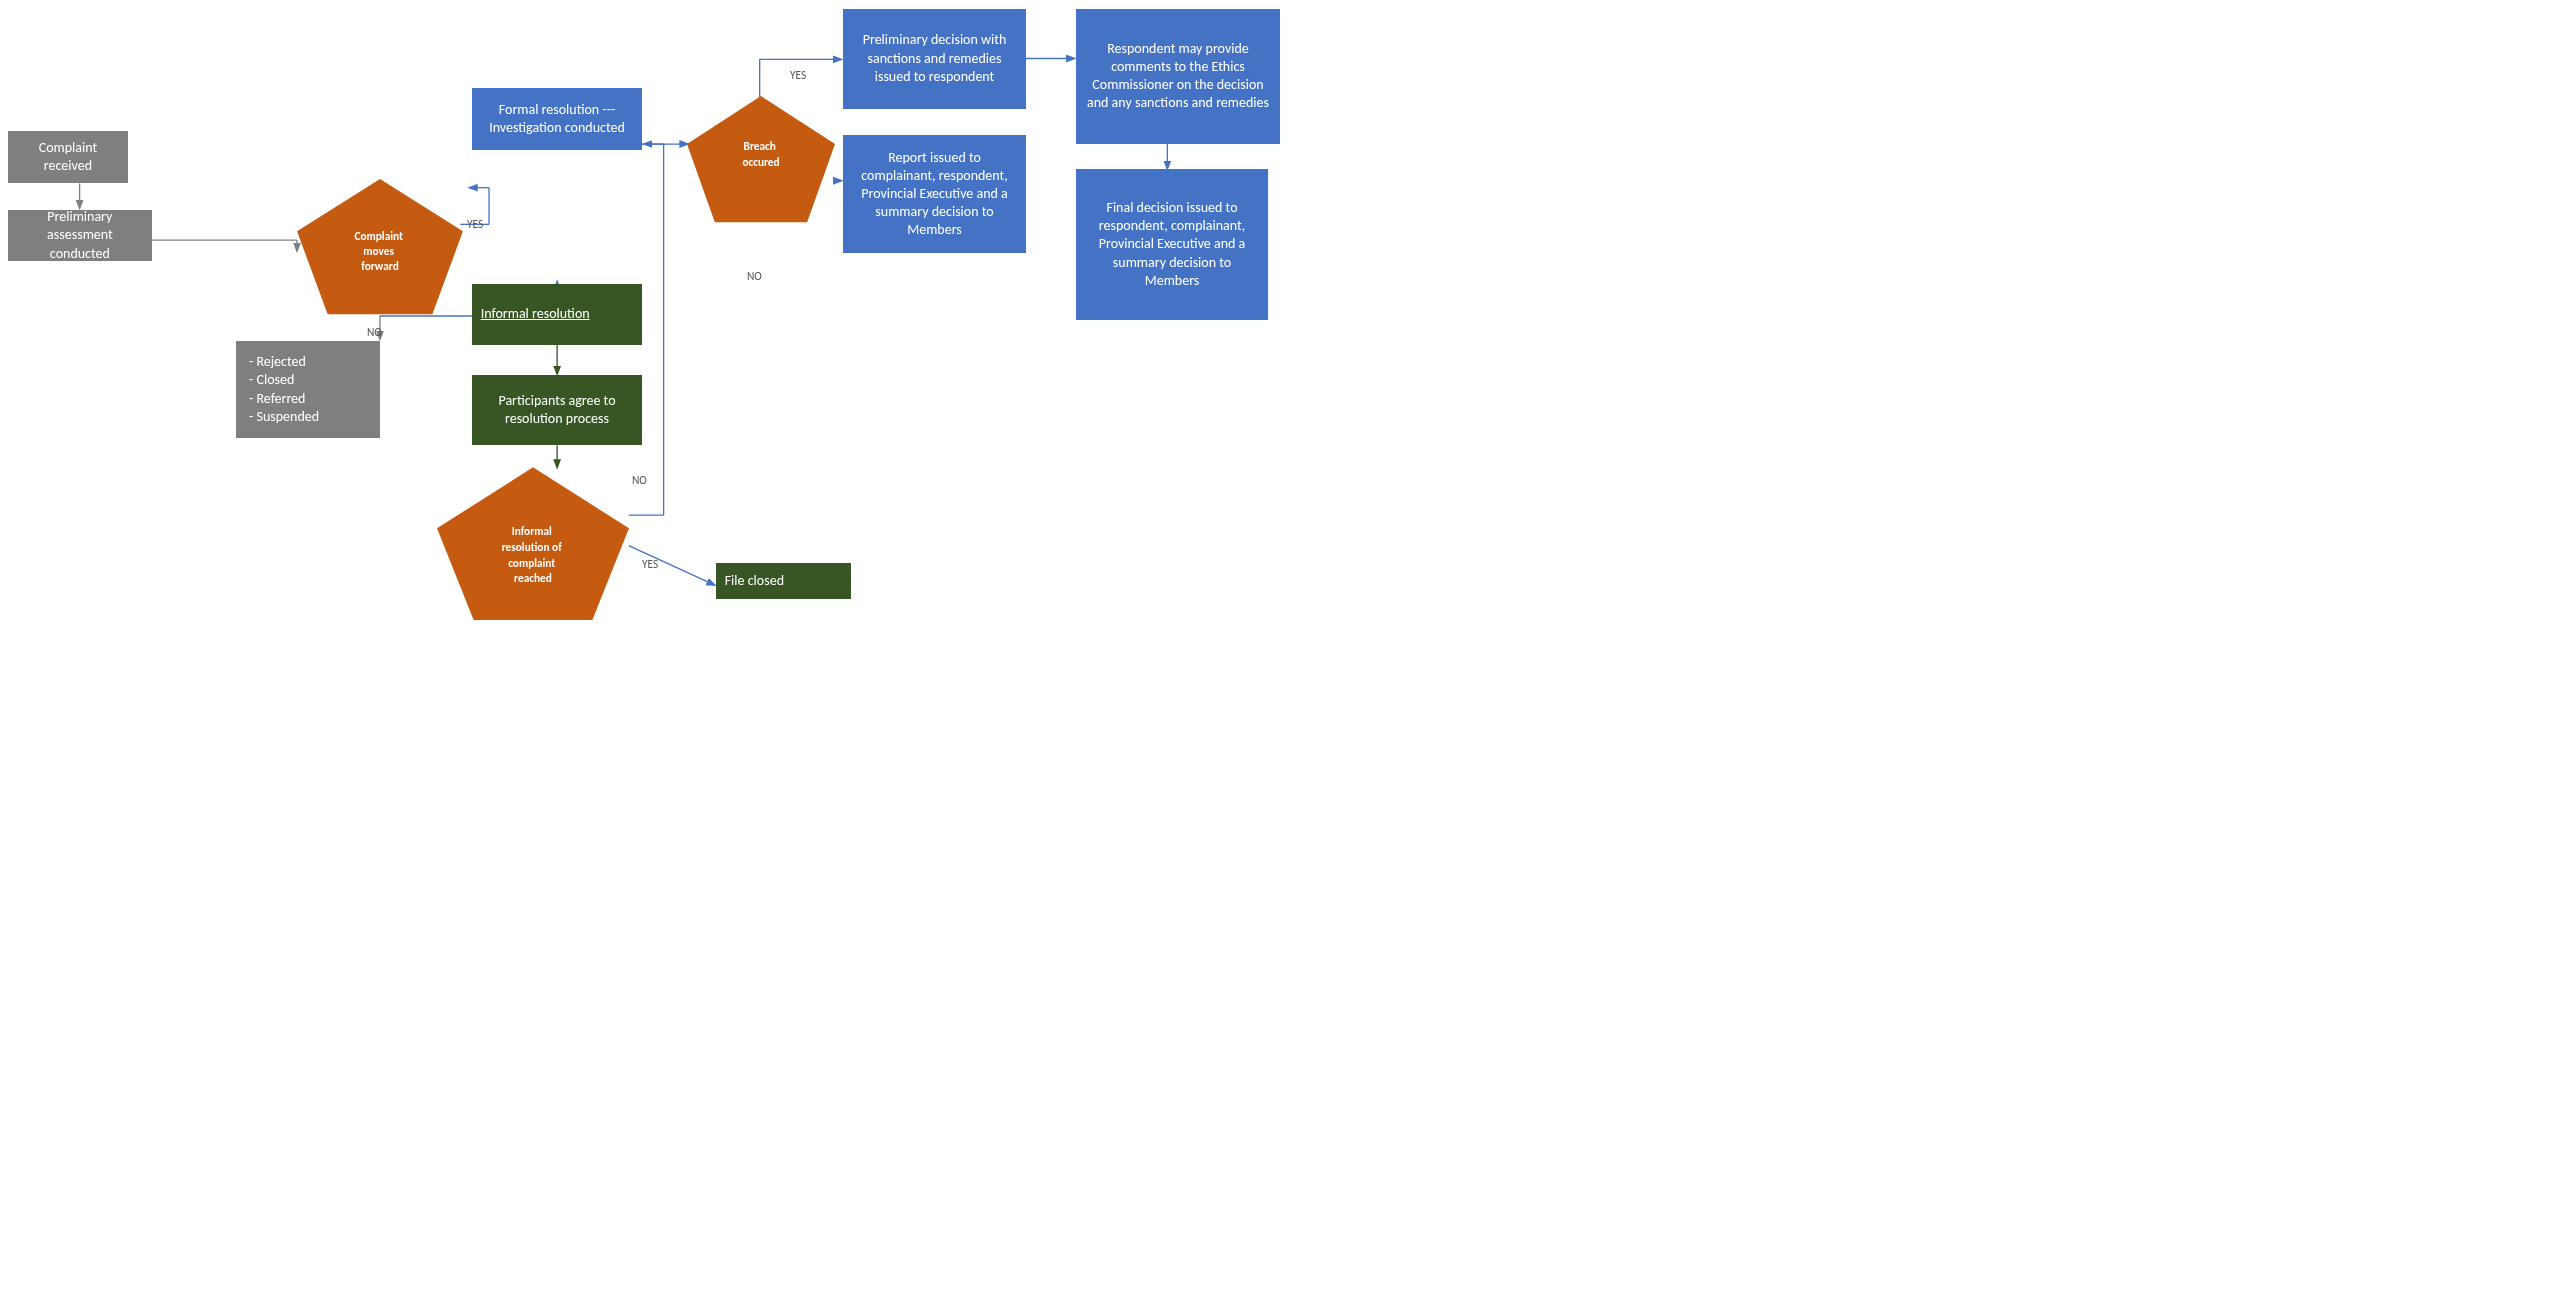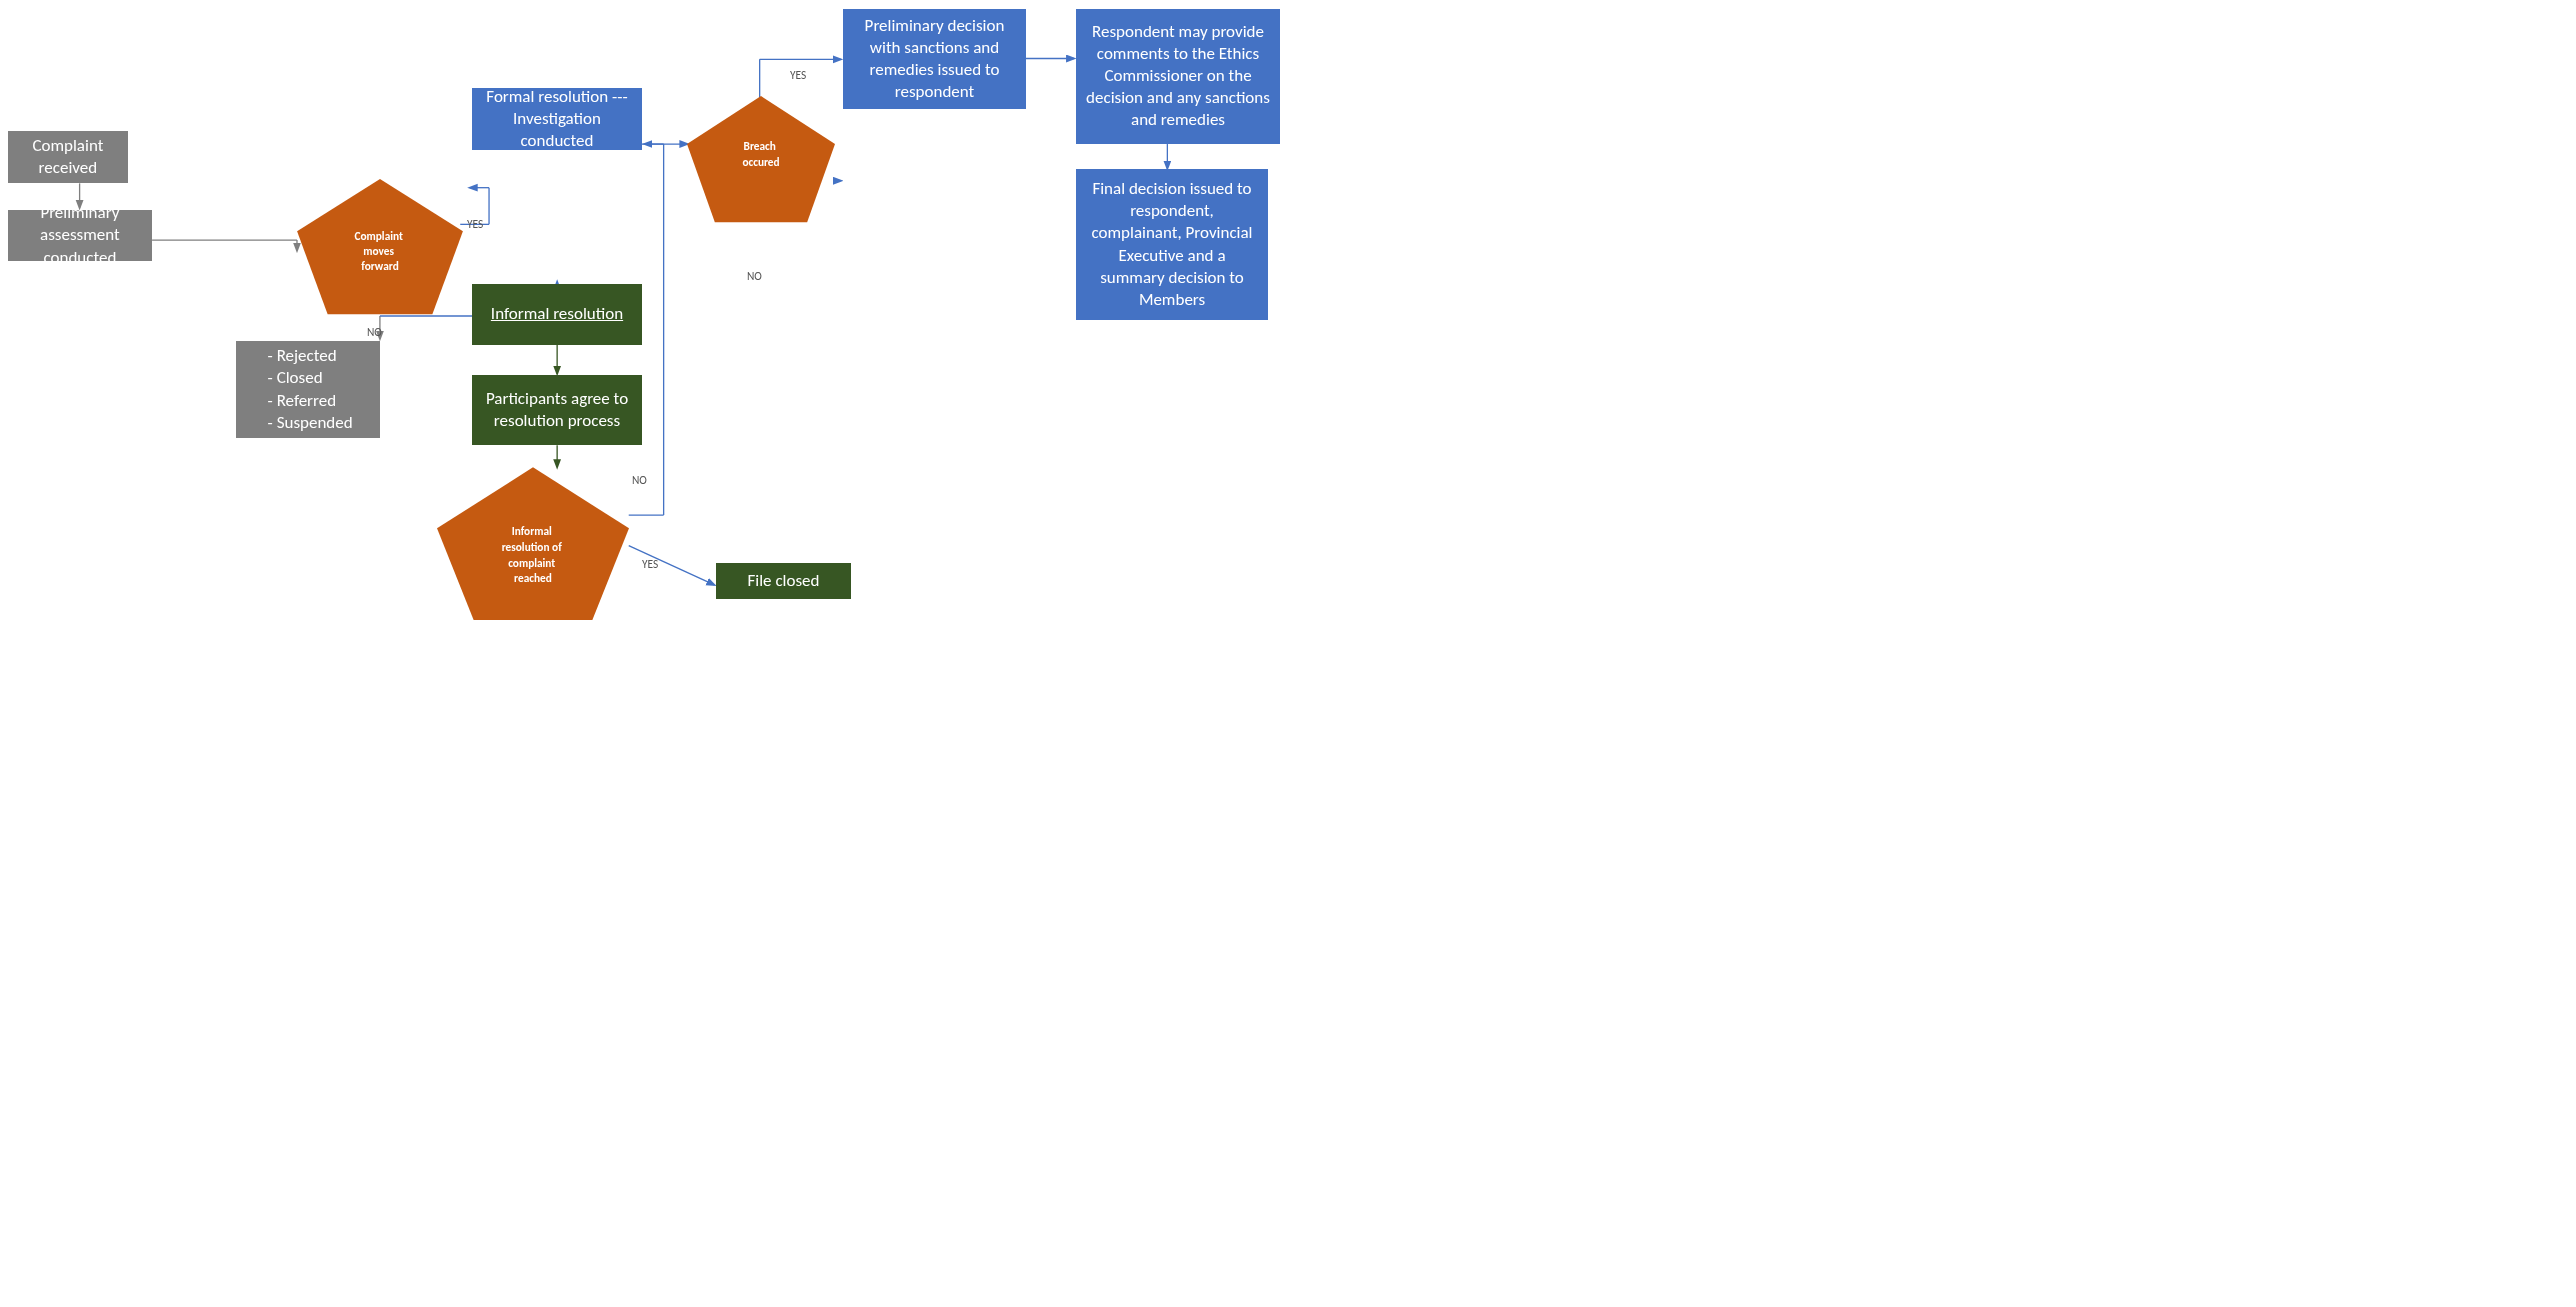--- a/index.html
+++ b/index.html
@@ -15,25 +15,24 @@
     .flowchart {
       position: relative;
       width: 1288px;
       height: 653px;
     }
     
     .box {
       position: absolute;
       display: flex;
       align-items: center;
-      justify-content: center;
       text-align: center;
       padding: 7px 8.7px;
       line-height: 1.3;
-      font-size: 17px;
+      font-size: 14px;
     }
     .box-gray {
       background: #7f7f7f;
       color: #fff;
     }
     .box-blue {
       background: #4472c4;
       color: #fff;
     }
     .box-green {
@@ -141,20 +140,23 @@
   </div>
 
   <div class="box box-blue" style="left:843px; top:8.7px; width:183px; height:100px;">
     <span>Preliminary decision with sanctions and remedies issued to respondent</span>
   </div>
 
   <div class="box box-blue" style="left:1076px; top:8.7px; width:204px; height:135px;">
     <span>Respondent may provide comments to the Ethics Commissioner on the decision and any sanctions and remedies</span>
   </div>
 
+  <div class="box box-blue" style="left:843px; top:135px; width:183px; height:118px;">
+    <span>Report issued to complainant, respondent, Provincial Executive and a summary decision to Members</span>
+  </div>
 
   <div class="box box-blue" style="left:1076px; top:169px; width:192px; height:151px;">
     <span>Final decision issued to respondent, complainant, Provincial Executive and a summary decision to Members</span>
   </div>
 
   <div class="box box-green" style="left:716px; top:563px; width:135px; height:36px;">
     <span>File closed</span>
   </div>
 
   <svg style="position:absolute; left:297px; top:179px; width:166px; height:144px; overflow:visible;font-size:14px" viewBox="0 0 190 165" width="166" height="144">

